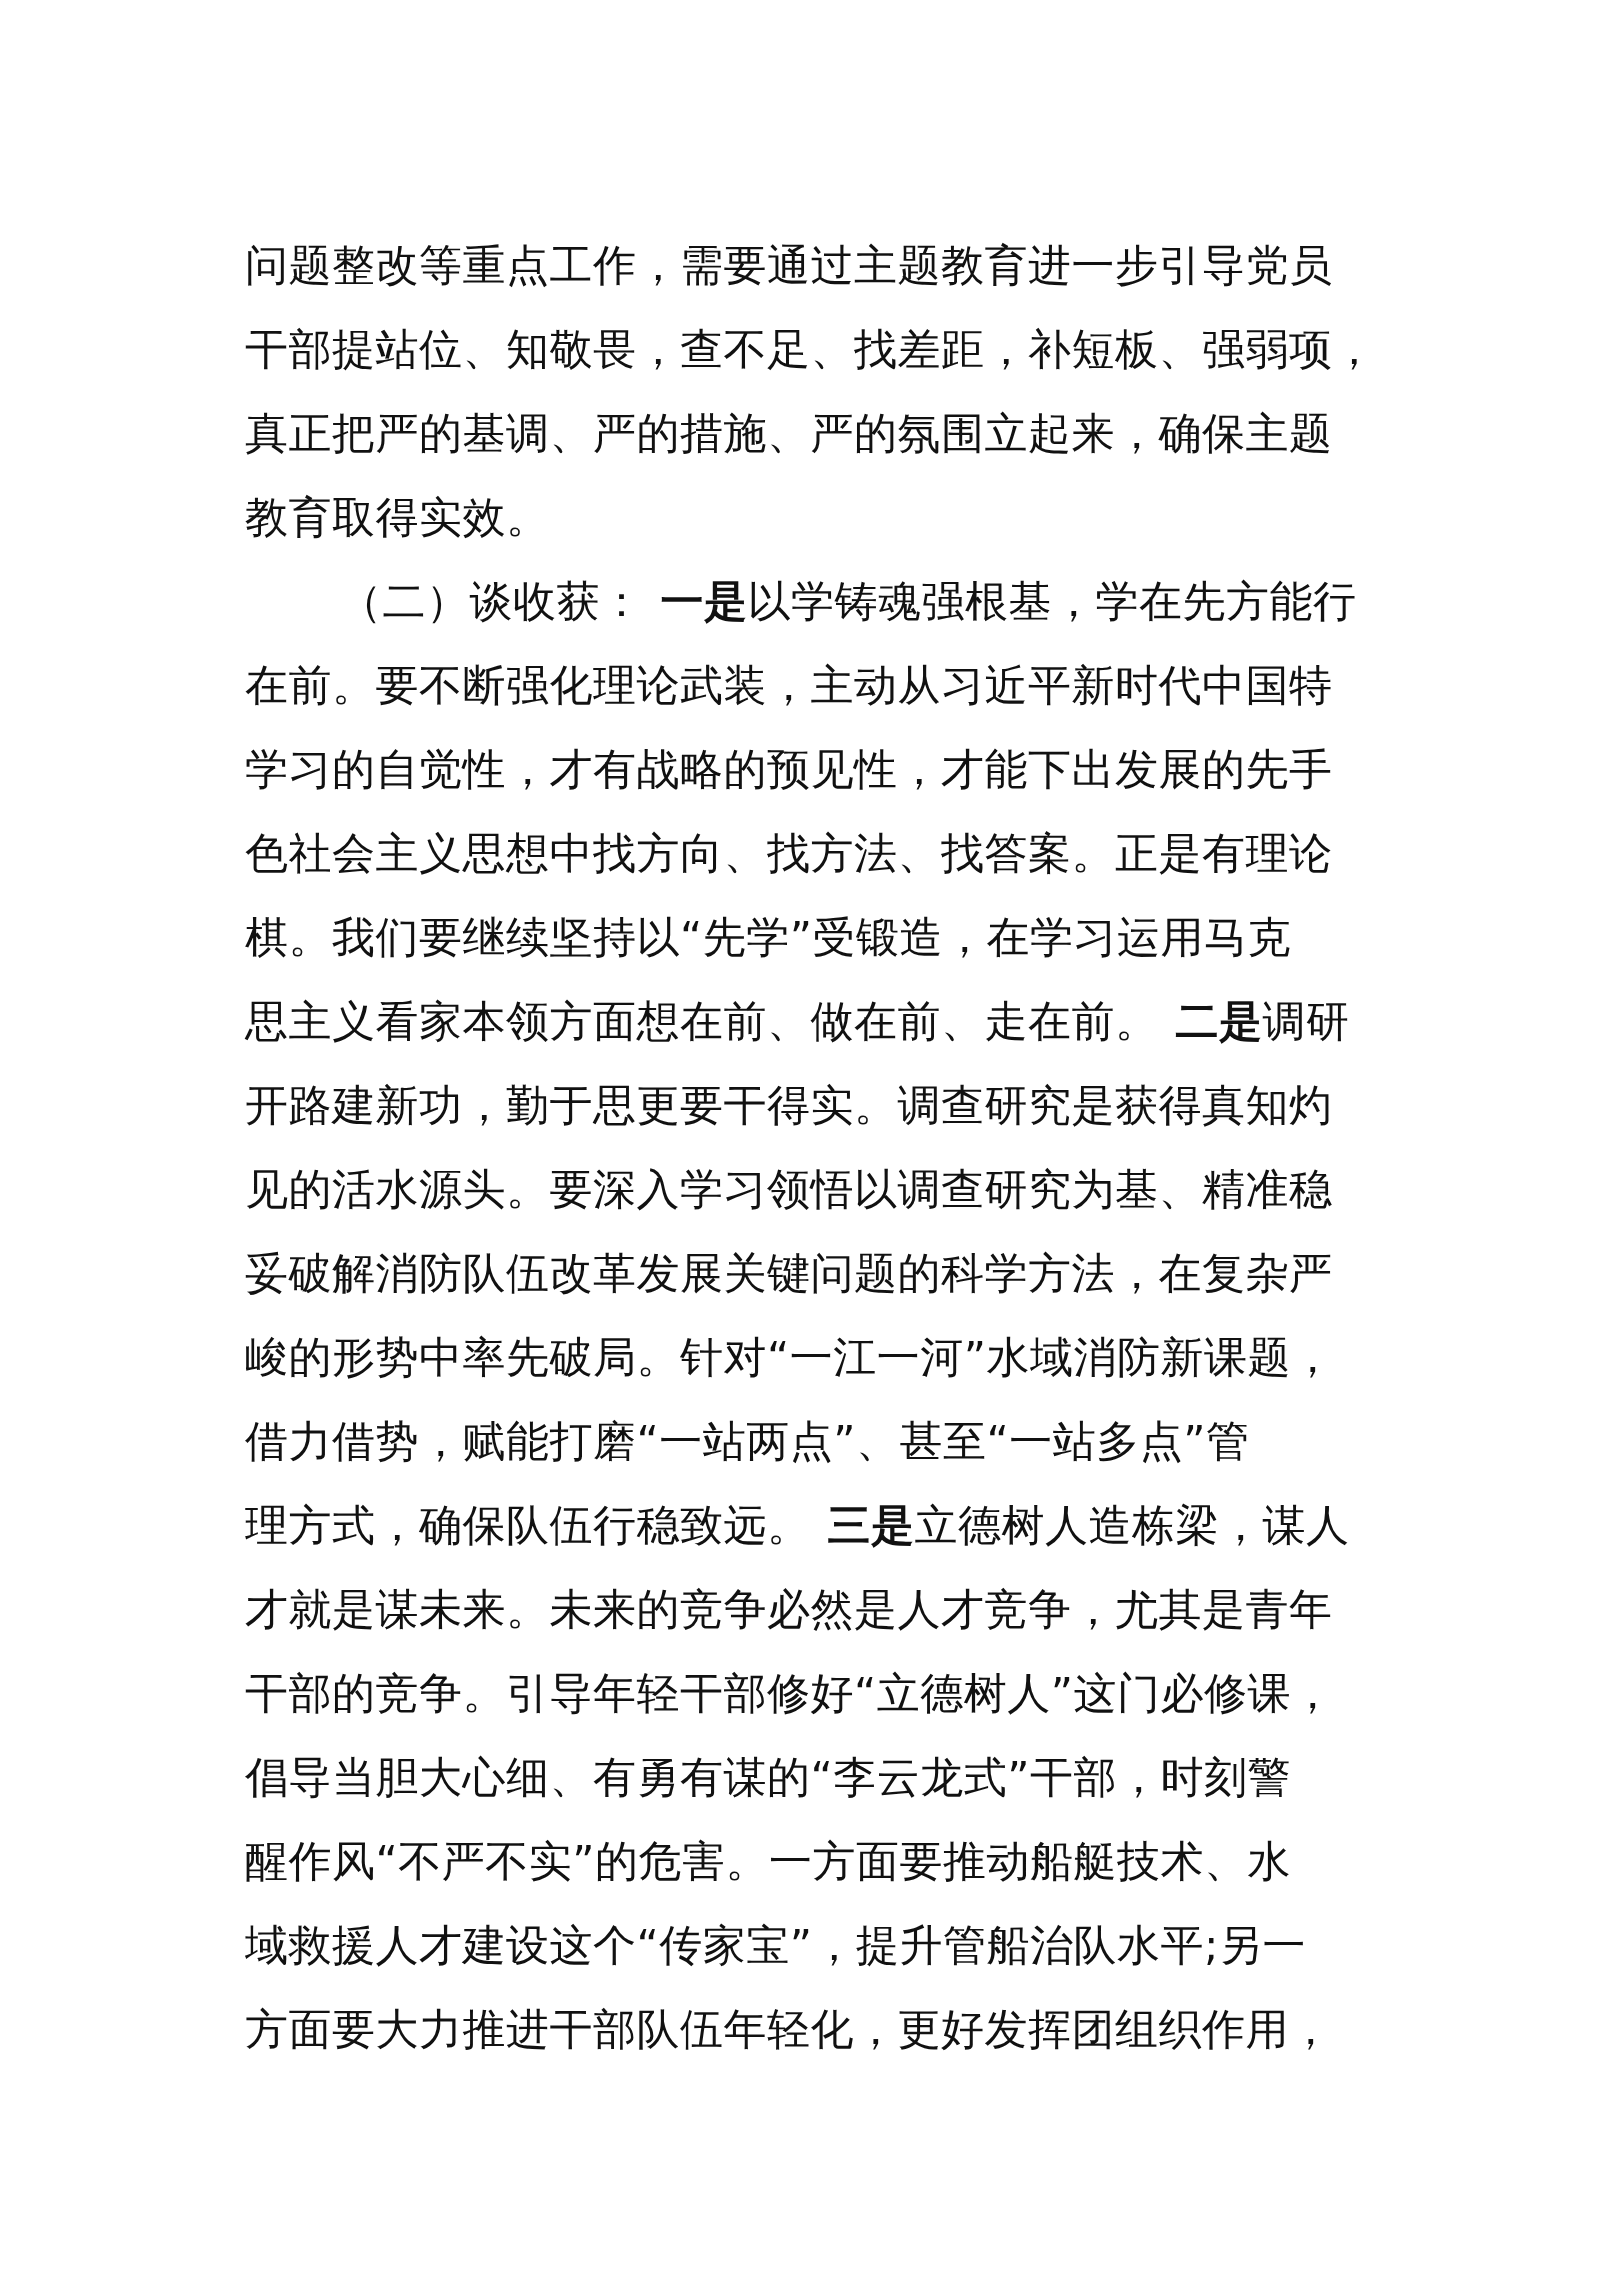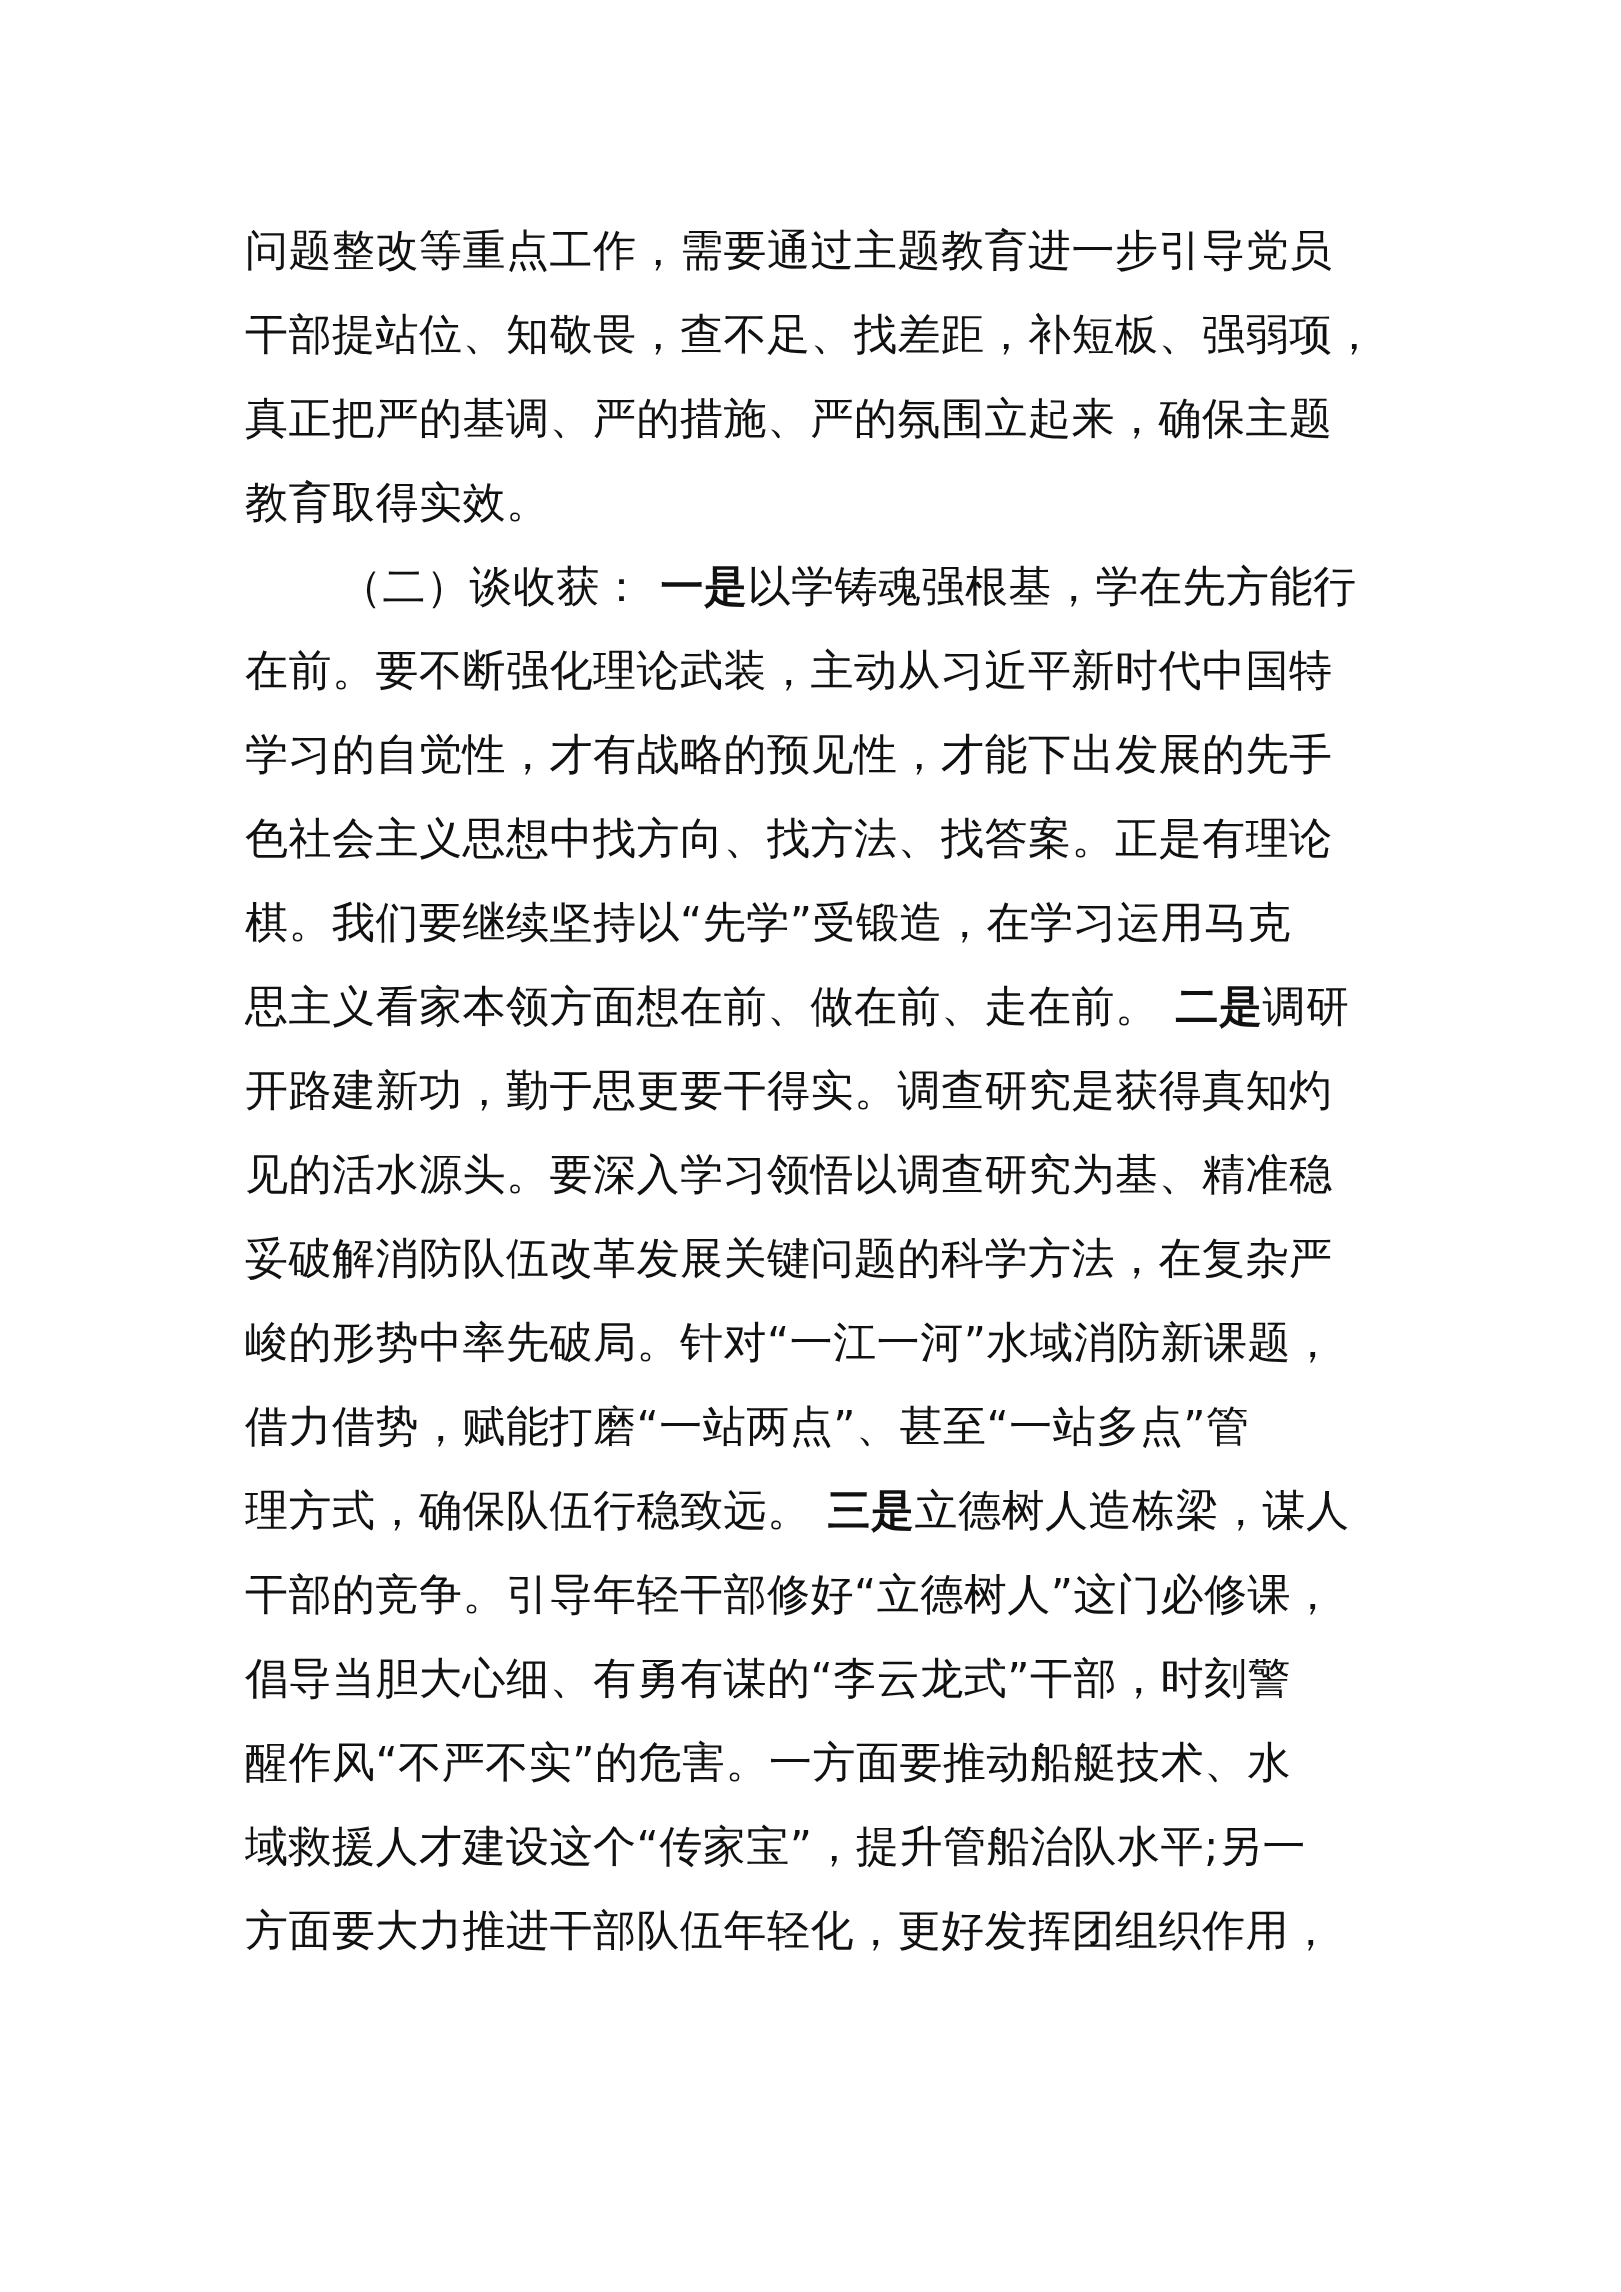--- a/index.html
+++ b/index.html
@@ -1,20 +1,20 @@
 <!DOCTYPE html>
 <html><head>
   <meta charset="utf-8">
   <style>
     html, body { margin: 0; padding: 0; background: #ffffff; }
     body { width: 1621px; height: 2293px; position: relative; overflow: hidden; }
     .page {
       position: absolute;
       left: 245px;
-      top: 208px;
+      top: 223px;
       width: 1147px;
       font-family: "DejaVu Sans", "Liberation Sans", sans-serif;
       font-size: 43px;
       color: #111111;
     }
     .line {
       height: 84px;
       line-height: 84px;
       white-space: nowrap;
       letter-spacing: 0.5px;
@@ -35,19 +35,20 @@
   <div class="line"><span>学习的自觉性，才有战略的预见性，才能下出发展的先手</span></div>
   <div class="line"><span>色社会主义思想中找方向、找方法、找答案。正是有理论</span></div>
   <div class="line"><span>棋。我们要继续坚持以“先学”受锻造，在学习运用马克</span></div>
   <div class="line"><span>思主义看家本领方面想在前、做在前、走在前。</span><span class="b">二是</span><span>调研</span></div>
   <div class="line"><span>开路建新功，勤于思更要干得实。调查研究是获得真知灼</span></div>
   <div class="line"><span>见的活水源头。要深入学习领悟以调查研究为基、精准稳</span></div>
   <div class="line"><span>妥破解消防队伍改革发展关键问题的科学方法，在复杂严</span></div>
   <div class="line"><span>峻的形势中率先破局。针对“一江一河”水域消防新课题，</span></div>
   <div class="line"><span>借力借势，赋能打磨“一站两点”、甚至“一站多点”管</span></div>
   <div class="line"><span>理方式，确保队伍行稳致远。</span><span class="b">三是</span><span>立德树人造栋梁，谋人</span></div>
+  <div class="line"><span>才就是谋未来。未来的竞争必然是人才竞争，尤其是青年</span></div>
   <div class="line"><span>干部的竞争。引导年轻干部修好“立德树人”这门必修课，</span></div>
   <div class="line"><span>倡导当胆大心细、有勇有谋的“李云龙式”干部，时刻警</span></div>
   <div class="line"><span>醒作风“不严不实”的危害。一方面要推动船艇技术、水</span></div>
   <div class="line"><span>域救援人才建设这个“传家宝”，提升管船治队水平;另一</span></div>
   <div class="line"><span>方面要大力推进干部队伍年轻化，更好发挥团组织作用，</span></div>
 </div>
 
 
 </body></html>

